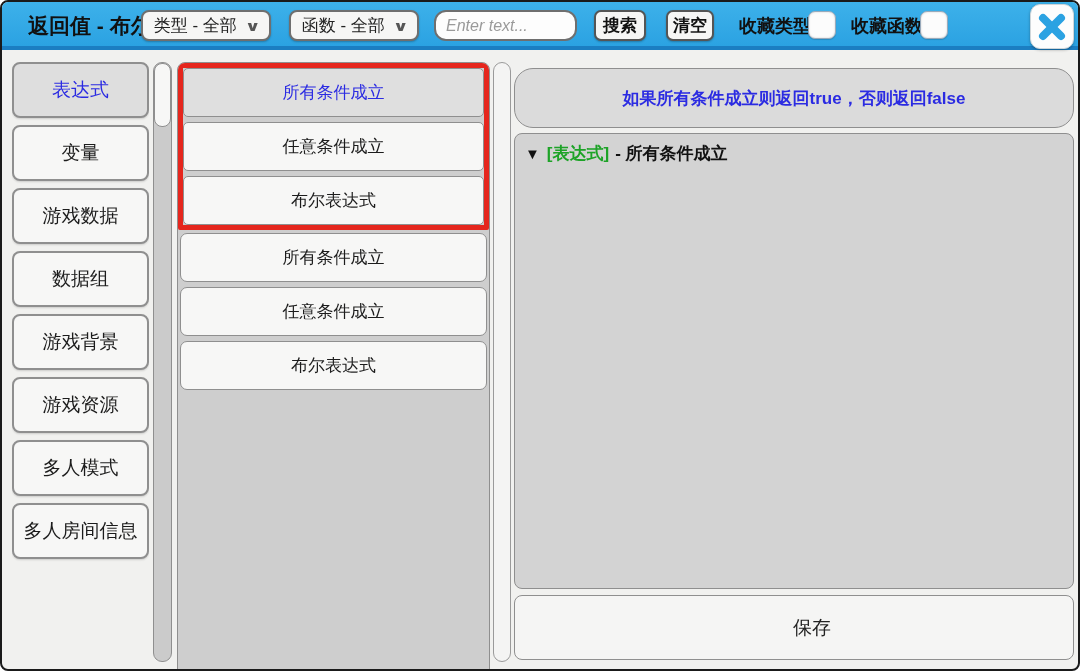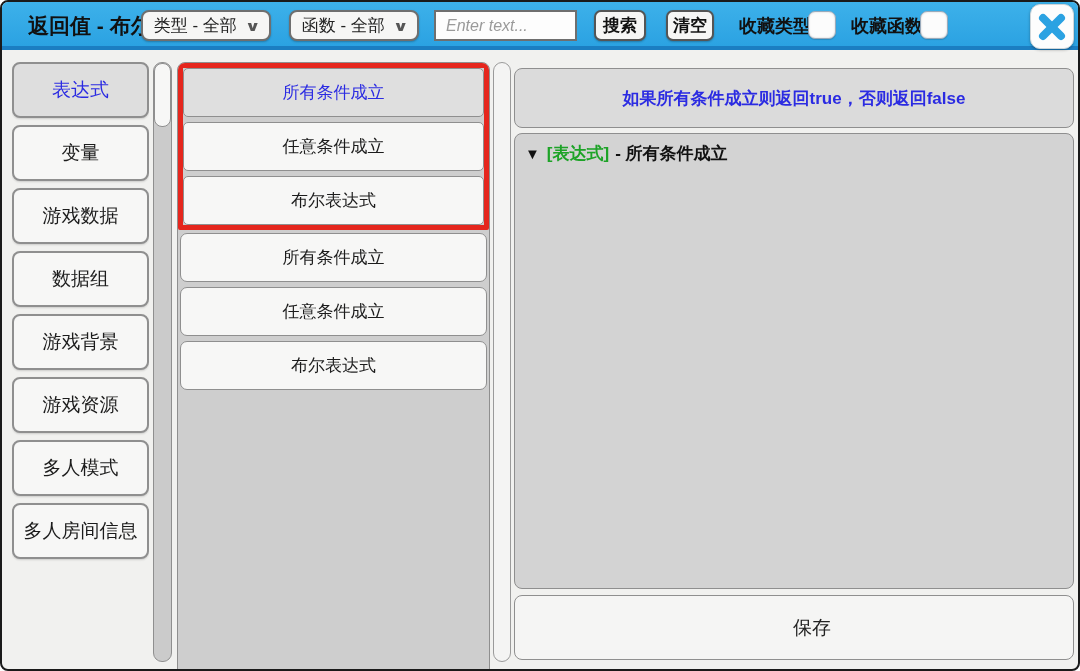--- a/index.html
+++ b/index.html
@@ -20,21 +20,21 @@
     position:absolute; top:8px; height:31px; background:#F6F6F5;
     border:2px solid #6f6f6f; border-radius:8px;
     display:flex; align-items:center; justify-content:center; gap:10px;
     font-size:17px; color:#222; cursor:pointer; box-shadow:0 1px 2px rgba(0,0,0,.25);
   }
   .dd-type { left:139px; width:130px; }
   .dd-func { left:287px; width:130px; }
   .chev { font-size:14px; color:#555; font-weight:bold; transform:scaleX(1.4); }
   .search-input {
     position:absolute; left:432px; top:8px; width:143px; height:31px;
-    background:#FDFDFD; border:2px solid #6f6f6f; border-radius:0;
+    background:#FDFDFD; border:2px solid #6f6f6f; border-radius:12px;
     font-size:16px; font-style:italic; padding:0 10px; color:#4d7c0f; outline:none;
   }
   .search-input::placeholder { color:#9a9a9a; font-style:italic; }
   .tb-btn {
     position:absolute; top:8px; height:31px; background:#F6F6F5;
     border:2px solid #555; border-radius:7px;
     font-size:17px; font-weight:bold; color:#111; cursor:pointer;
     display:flex; align-items:center; justify-content:center;
     box-shadow:0 1px 2px rgba(0,0,0,.25);
     font-family:"Liberation Sans","DejaVu Sans",sans-serif;
@@ -91,21 +91,21 @@
   }
   .red-box .func-item { margin:0; border-radius:5px; }
   .red-box .func-item + .func-item { margin-top:5px; }
   .func-scroll {
     position:absolute; left:491px; top:60px; width:18px; height:600px;
     background:#F4F4F3; border:1px solid #9a9a9a; border-radius:9px;
   }
   
   .desc-box {
     position:absolute; left:512px; top:66px; width:560px; height:60px;
-    background:#DBDBDB; border:1px solid #8F8F8F; border-radius:8px;
+    background:#DBDBDB; border:1px solid #8F8F8F; border-radius:19px;
     display:flex; align-items:center; justify-content:center;
     font-size:17px; font-weight:bold; color:#2B2BE2;
   }
   .content-box {
     position:absolute; left:512px; top:131px; width:560px; height:456px;
     background:#D3D3D3; border:1px solid #8F8F8F; border-radius:8px;
     padding:8px 10px;
   }
   .node-header { display:flex; align-items:center; font-size:17px; font-weight:bold; color:#111; }
   .node-collapse { font-size:15px; margin-right:7px; }

